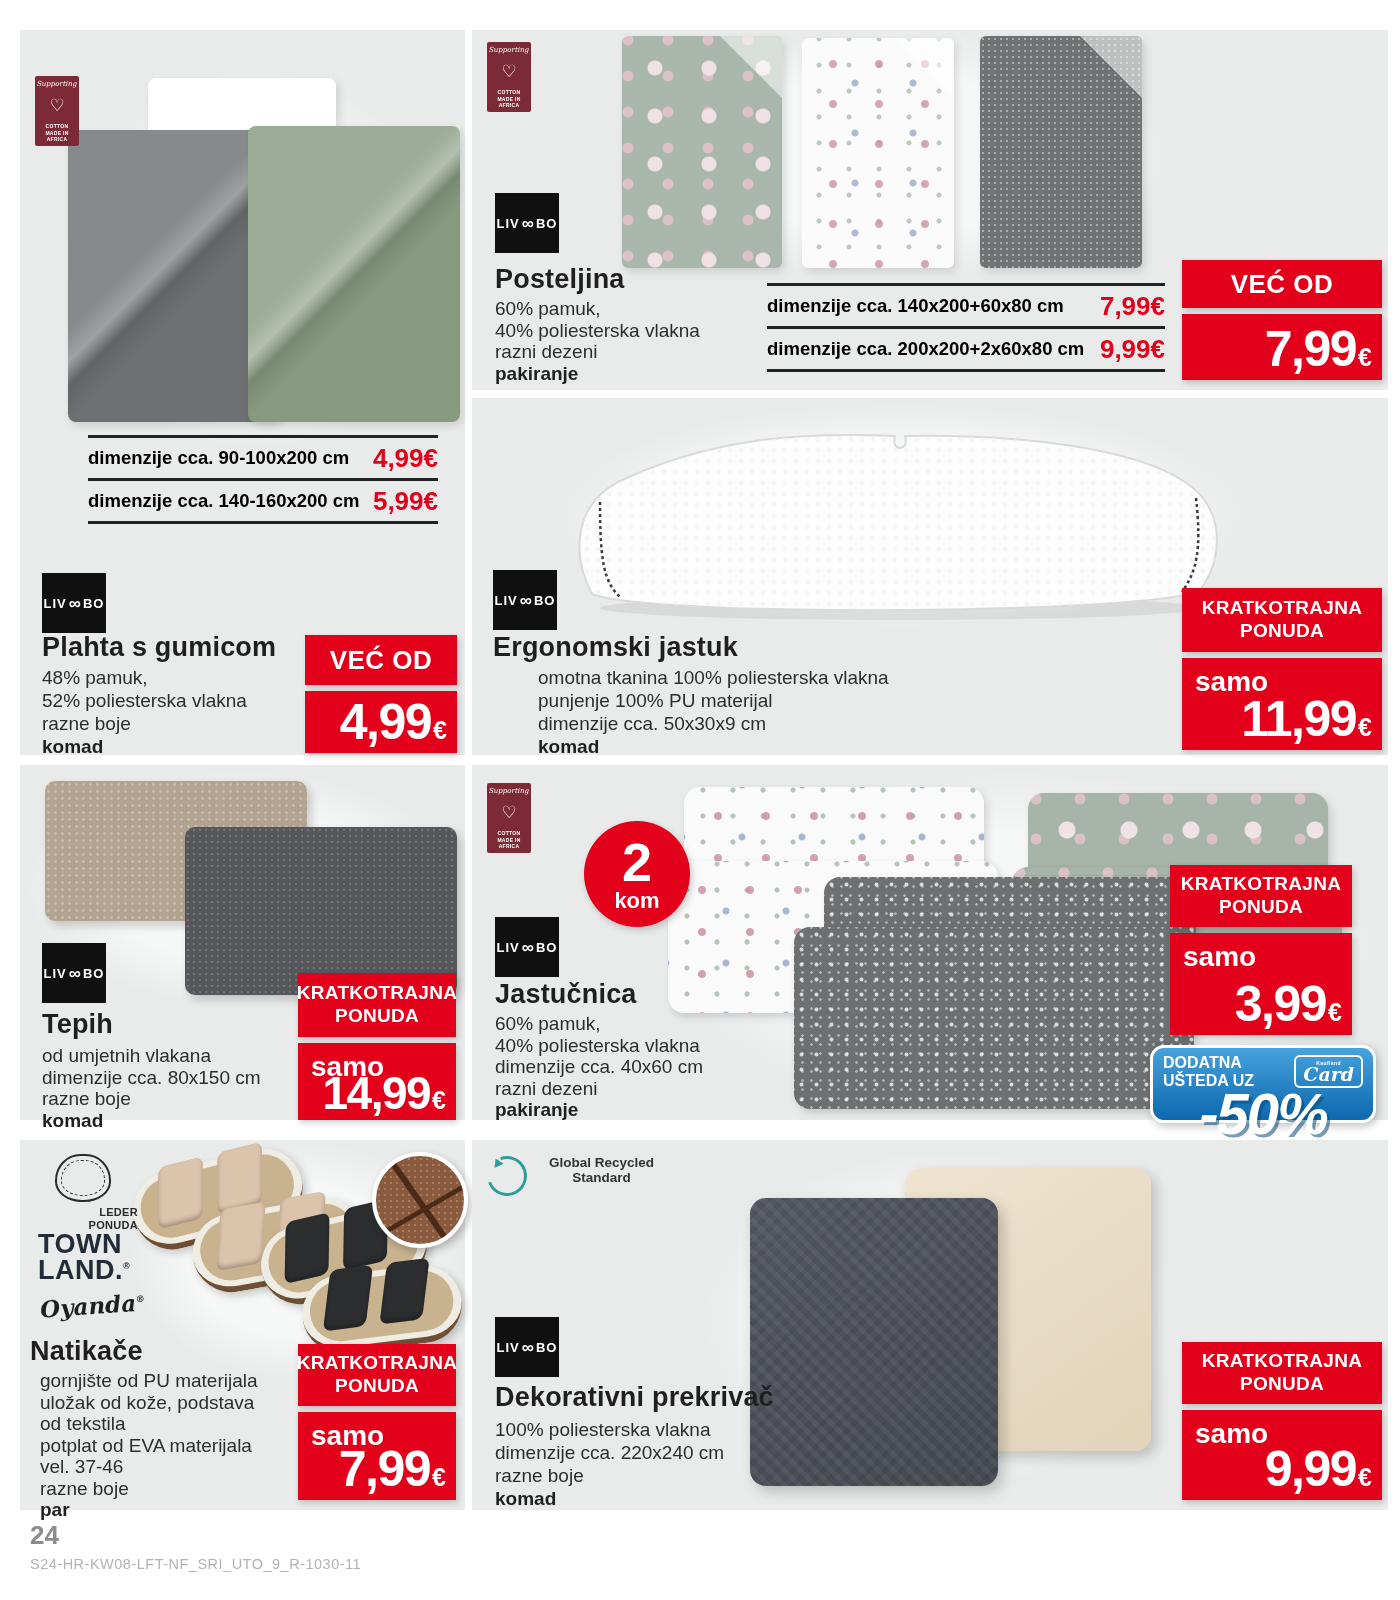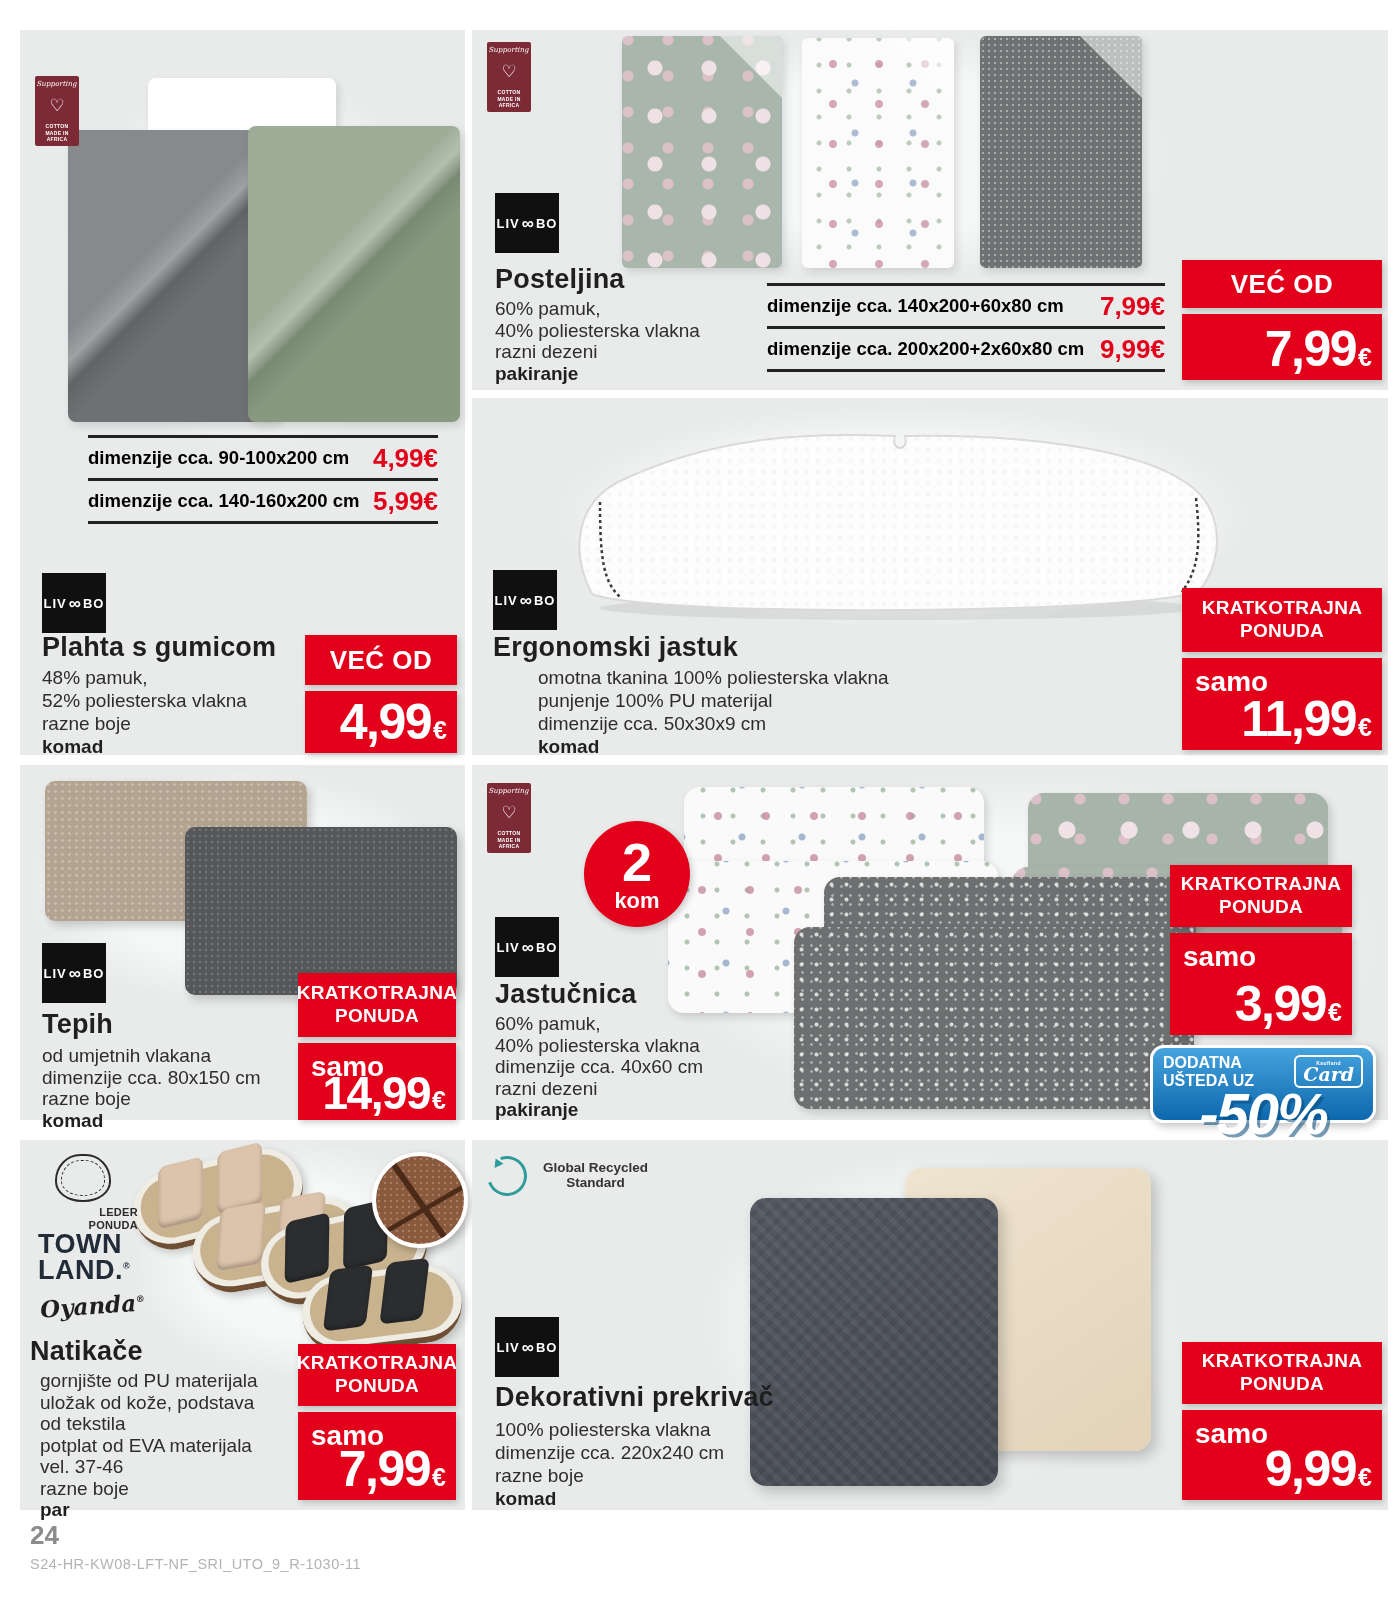--- a/index.html
+++ b/index.html
@@ -58,21 +58,21 @@
   .leather .cap { font-size:11px; font-weight:800; line-height:1.2; margin-top:4px; letter-spacing:.3px; }
 
   
   .townland { position:absolute; color:#222b38; font-weight:900; font-size:27px; line-height:.95; letter-spacing:.5px; }
   .townland sup { font-size:9px; }
   .oyanda { position:absolute; font-family:"DejaVu Serif",serif; font-style:italic; font-weight:700;
             font-size:23px; color:#1f1f1f; transform:rotate(-4deg); }
   .oyanda sup { font-size:9px; }
 
   
-  .grs { position:absolute; display:flex; align-items:center; gap:16px; }
+  .grs { position:absolute; display:flex; align-items:flex-start; gap:22px; }
   .grs-ring { width:34px; height:34px; border-radius:50%; border:3.5px solid #2e9d9a;
               border-left-color:transparent; border-bottom-color:#2e9d9a; transform:rotate(25deg); position:relative; }
   .grs-ring:after { content:""; position:absolute; left:-6px; top:2px; border:5px solid transparent; border-right:8px solid #2e9d9a; transform:rotate(40deg); }
   .grs-text { font-size:13.5px; font-weight:700; color:#333; line-height:1.1; }
 
   
   .qty { position:absolute; width:106px; height:106px; border-radius:50%; background:var(--red); color:#fff;
          text-align:center; box-shadow:2px 3px 7px rgba(0,0,0,.2); }
   .qty .n { font-size:54px; font-weight:800; line-height:1; margin-top:14px; }
   .qty .u { font-size:22px; font-weight:700; line-height:1.1; }

